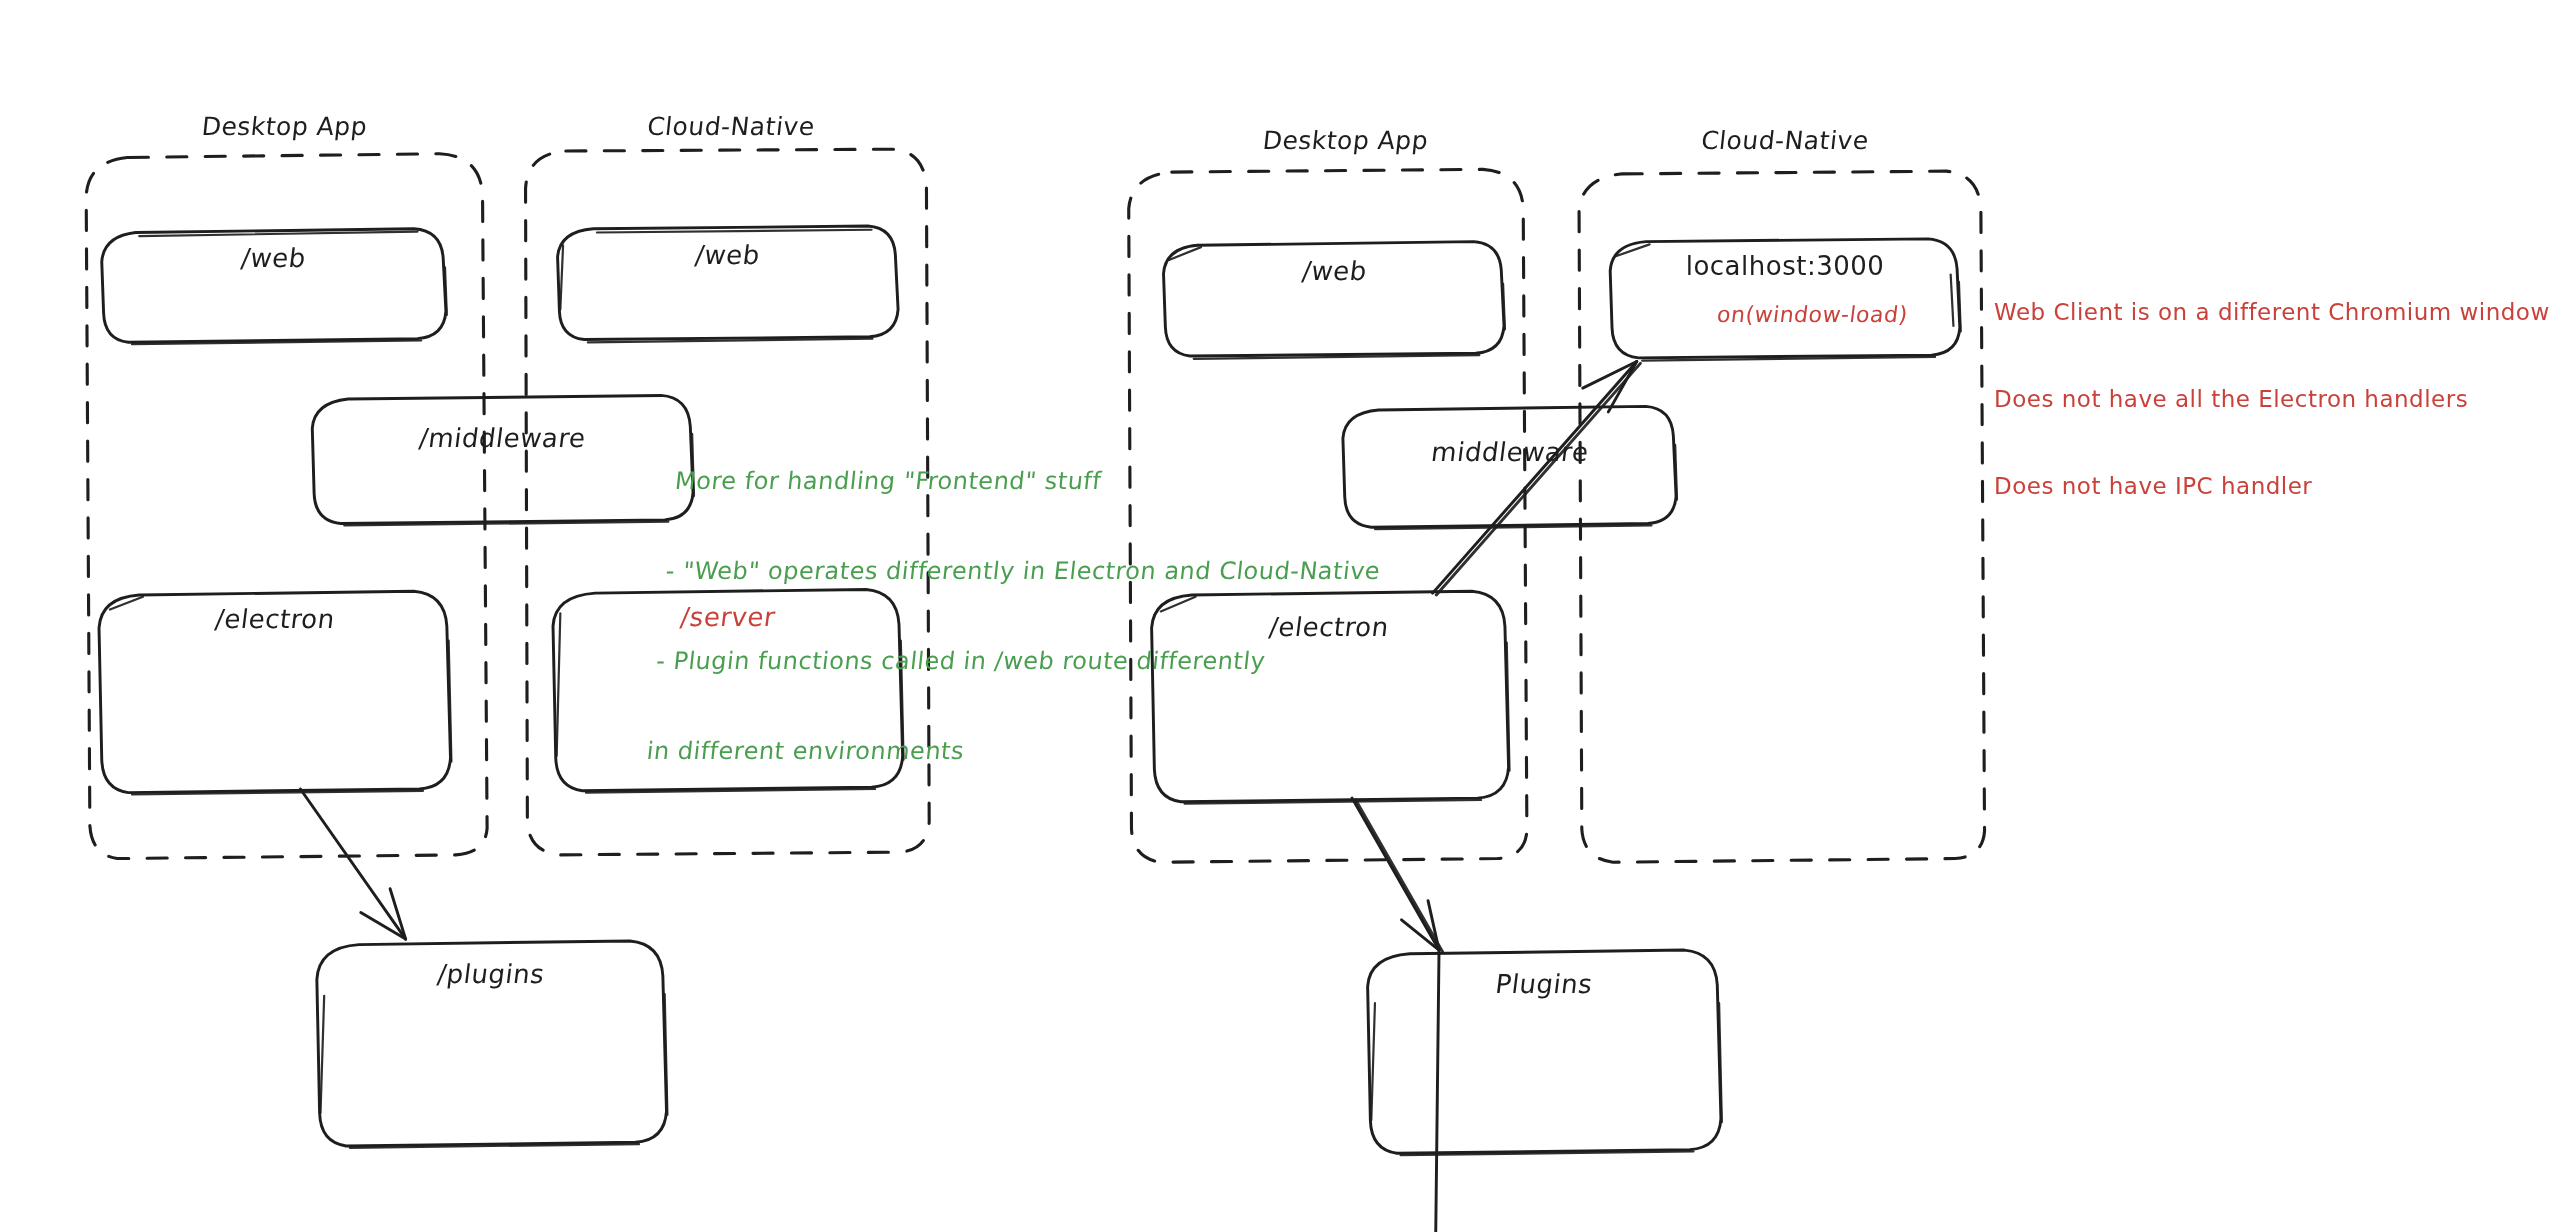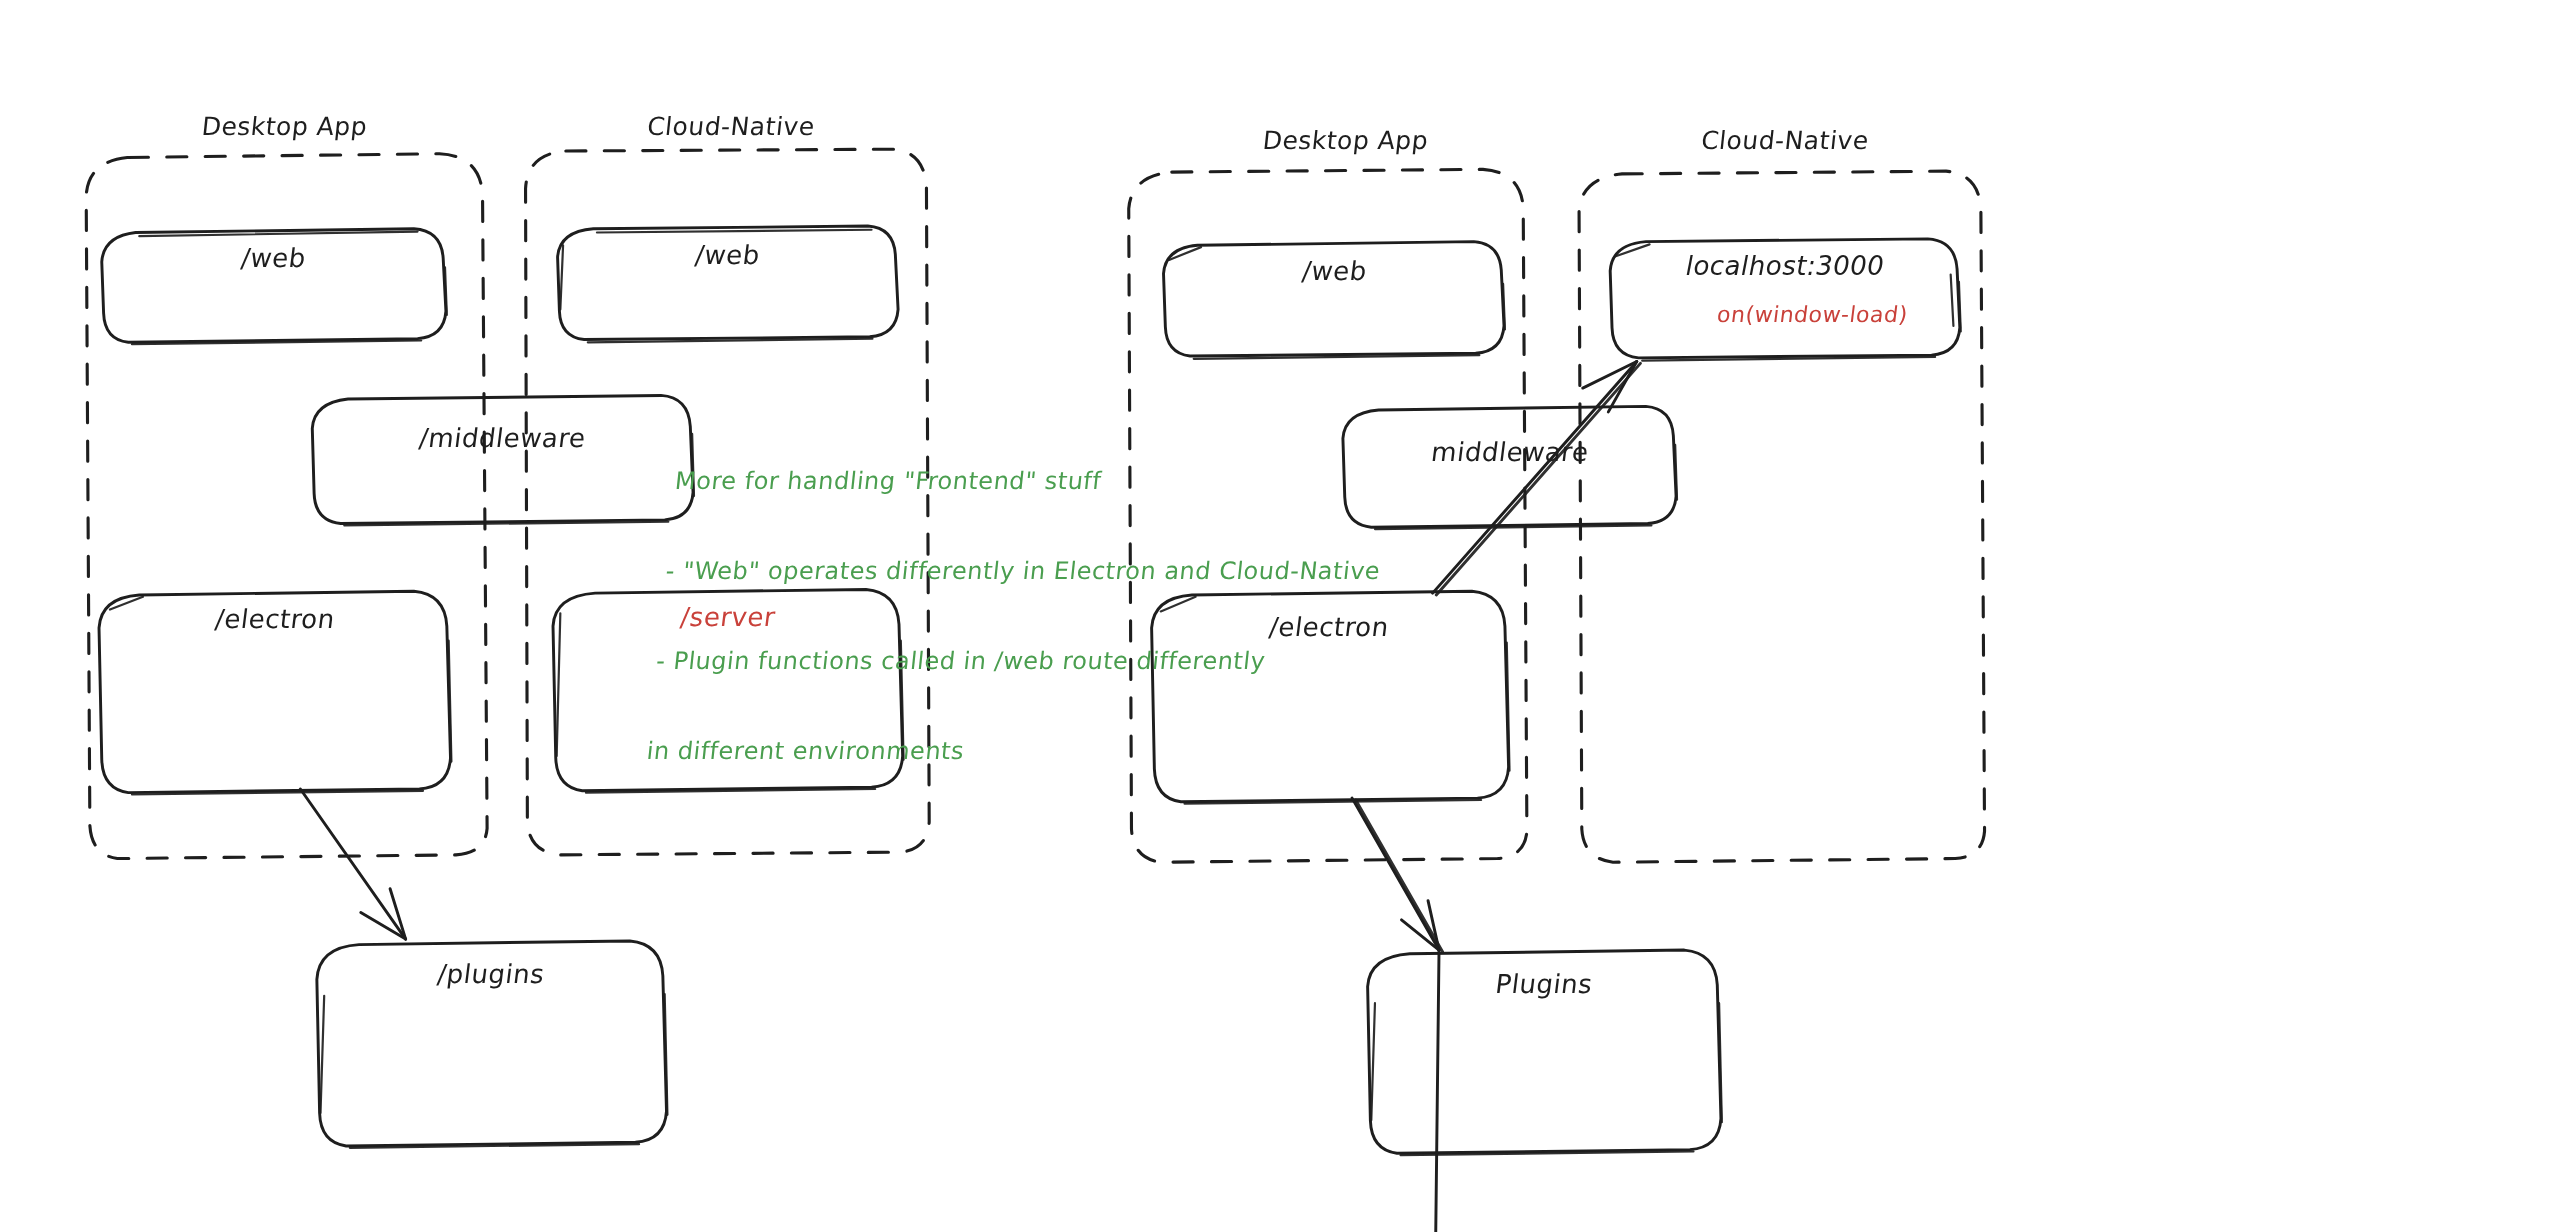--- a/index.html
+++ b/index.html
@@ -69,21 +69,20 @@
     color: #1e1e1e;
     transform: skewX(-6deg);
   }
   .node-label {
     font-size: 26px;
     color: #1e1e1e;
     transform: skewX(-7deg);
   }
   .node-label.upright {
     transform: none;
-    font-style: italic;
   }
   .node-label.red {
     color: #c9413a;
   }
   .note {
     font-size: 24px;
     line-height: 30px;
     transform: skewX(-6deg);
   }
   .note.green { color: #4a9e4f; }
@@ -222,15 +221,20 @@
   <div class="txt node-label upright center" style="left:1612px; top:251px; width:346px;">localhost:3000</div>
 
   <div class="txt sub-label center" style="left:1666px; top:302px; width:293px;">on(window-load)</div>
 
   <div class="txt node-label center" style="left:1345px; top:437px; width:330px;">middleware</div>
 
   <div class="txt node-label center" style="left:1154px; top:612px; width:350px;">/electron</div>
 
   <div class="txt node-label center" style="left:1370px; top:969px; width:348px;">Plugins</div>
 
+  <div class="txt note red" style="left:1994px; top:240px;">
+    <div>Web Client is on a different Chromium window</div>
+    <div>Does not have all the Electron handlers</div>
+    <div>Does not have IPC handler</div>
+  </div>
 
 </div>
 
 
 </body></html>

